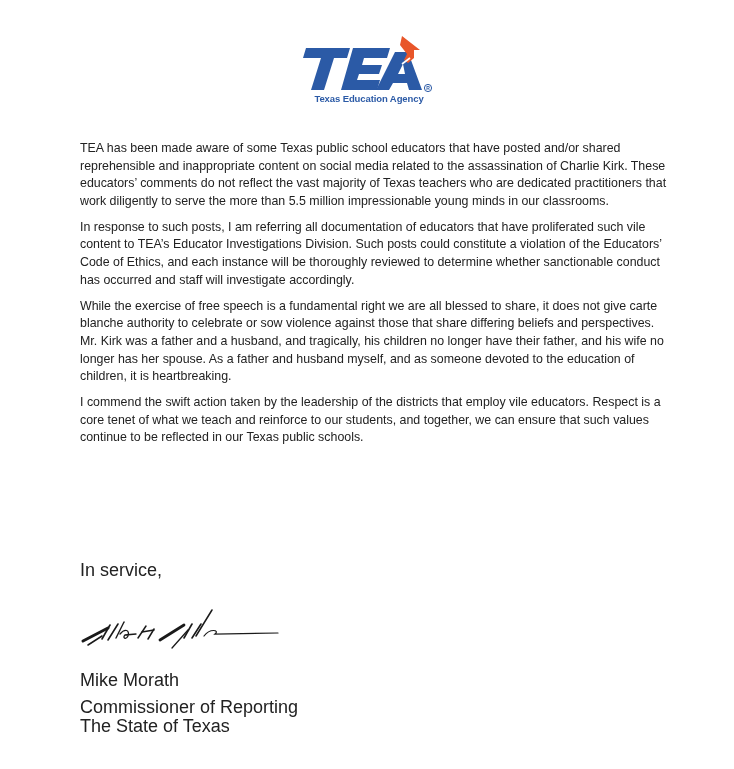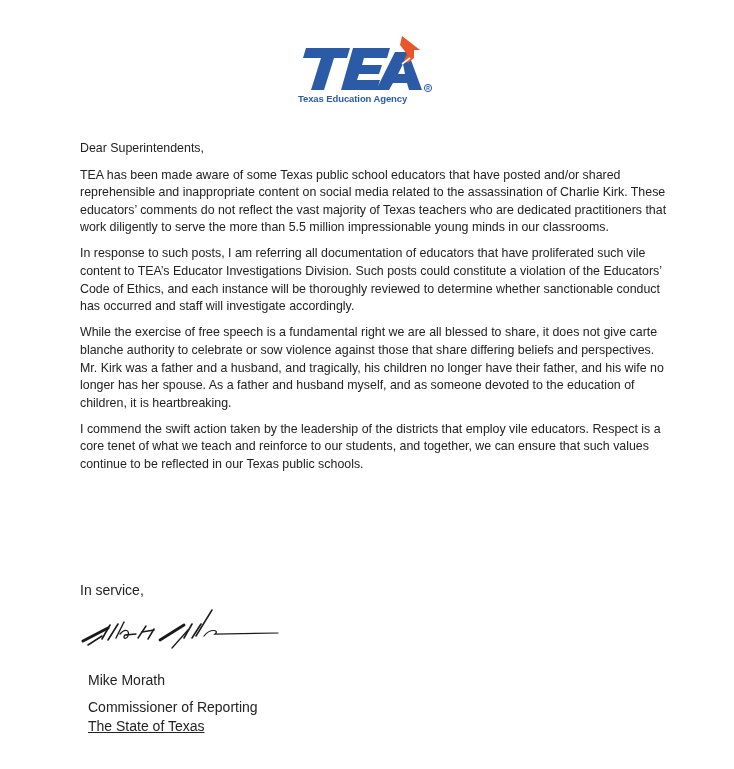--- a/index.html
+++ b/index.html
@@ -23,21 +23,21 @@
       height: 70px;
     }
     .logo svg {
       display: block;
     }
     .logo-tagline {
       position: absolute;
       left: 0;
       top: 57px;
       width: 142px;
-      text-align: left;
+      text-align: center;
       font-size: 9.5px;
       font-weight: bold;
       color: #2b5aa6;
       letter-spacing: -0.1px;
       white-space: nowrap;
     }
     .letter {
       position: absolute;
       left: 80px;
       top: 140px;
@@ -47,42 +47,41 @@
     }
     .letter p {
       margin: 0 0 8.5px 0;
     }
     .salutation {
       margin-bottom: 9px !important;
     }
     .closing {
       position: absolute;
       left: 80px;
-      top: 582px;
-      font-size: 14px;
+      top: 562px;
+      font-size: 18px;
       line-height: 17px;
     }
     .signature {
       position: absolute;
       left: 80px;
       top: 608px;
       width: 205px;
       height: 48px;
     }
     .sig-block {
       position: absolute;
       left: 80px;
-      font-size: 14px;
+      font-size: 18px;
       line-height: 17px;
       white-space: nowrap;
-      margin-left: 8px;
     }
     .sig-name { top: 672px; }
     .sig-title { top: 699px; }
-    .sig-org { top: 718px; text-decoration: underline; }
+    .sig-org { top: 718px; }
   </style>
 </head>
 <body>
 
 <div class="logo">
   <svg width="142" height="58" viewBox="0 0 142 58">
 
     <path d="M8 12 L52 12 L49 22 L36 22 L26 54 L13 54 L23 22 L5 22 Z" fill="#2b5aa6"></path>
 
     <path d="M55 12 L92 12 L89 22 L66 22 L64 29 L84 29 L81 38 L61 38 L59 44 L82 44 L79 54 L43 54 Z" fill="#2b5aa6"></path>
@@ -92,21 +91,20 @@
     <path d="M104 0 L122 14 L116 14 L116 22 L110 27 L106 24 L109 18 L102 9 Z" fill="#e8562a"></path>
     <path d="M104 28 L112 22" stroke="#ffffff" stroke-width="1.6"></path>
 
     <circle cx="130" cy="52" r="3.6" fill="none" stroke="#2b5aa6" stroke-width="1"></circle>
     <text x="130" y="54" font-size="5" text-anchor="middle" fill="#2b5aa6" font-family="Liberation Sans, sans-serif" font-weight="bold">R</text>
   </svg>
   <div class="logo-tagline">Texas Education Agency</div>
 </div>
 
 <div class="letter">
-  <p class="salutation">Dear Superintendents,</p>
   <p>TEA has been made aware of some Texas public school educators that have posted and/or shared reprehensible and inappropriate content on social media related to the assassination of Charlie Kirk. These educators’ comments do not reflect the vast majority of Texas teachers who are dedicated practitioners that work diligently to serve the more than 5.5 million impressionable young minds in our classrooms.</p>
   <p>In response to such posts, I am referring all documentation of educators that have proliferated such vile content to TEA’s Educator Investigations Division. Such posts could constitute a violation of the Educators’ Code of Ethics, and each instance will be thoroughly reviewed to determine whether sanctionable conduct has occurred and staff will investigate accordingly.</p>
   <p>While the exercise of free speech is a fundamental right we are all blessed to share, it does not give carte blanche authority to celebrate or sow violence against those that share differing beliefs and perspectives. Mr. Kirk was a father and a husband, and tragically, his children no longer have their father, and his wife no longer has her spouse. As a father and husband myself, and as someone devoted to the education of children, it is heartbreaking.</p>
   <p>I commend the swift action taken by the leadership of the districts that employ vile educators. Respect is a core tenet of what we teach and reinforce to our students, and together, we can ensure that such values continue to be reflected in our Texas public schools.</p>
 </div>
 
 <div class="closing">In service,</div>
 
 <div class="signature">
   <svg width="205" height="48" viewBox="0 0 205 48">

